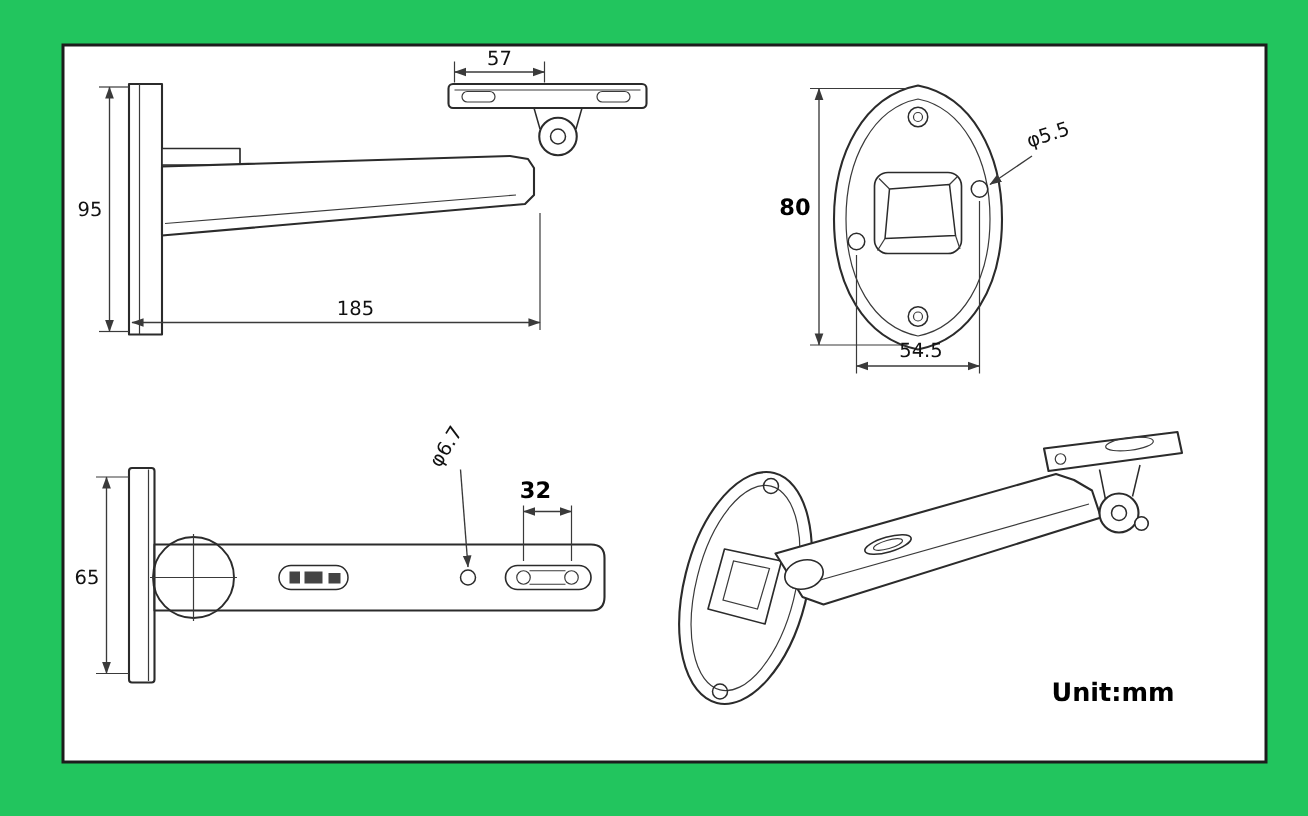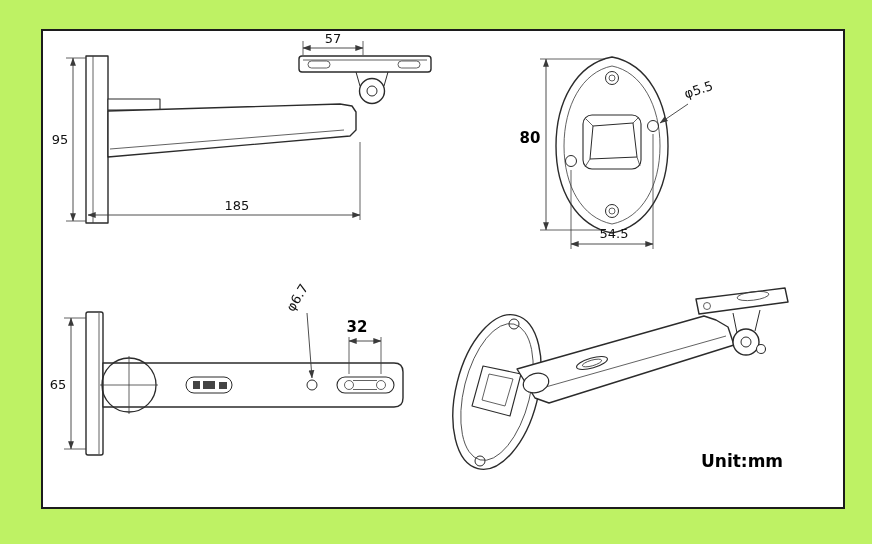--- a/index.html
+++ b/index.html
@@ -1,20 +1,20 @@
 <!DOCTYPE html>
 <html><head>
 <meta charset="utf-8">
 <style>
   html, body { margin: 0; padding: 0; background: #ffffff; }
   .page {
     position: relative;
     width: 872px;
     height: 544px;
-    background: #bef264;
+    background: #22c55e;
     font-family: "DejaVu Sans", sans-serif;
     overflow: hidden;
   }
   svg { position: absolute; inset: 0; }
 
   .outline  { fill: #ffffff; stroke: #2b2b2b; stroke-width: 1.4; stroke-linejoin: round; stroke-linecap: round; }
   .outline-nf { fill: none; stroke: #2b2b2b; stroke-width: 1.3; stroke-linejoin: round; stroke-linecap: round; }
   .mid      { fill: #ffffff; stroke: #2b2b2b; stroke-width: 1.1; stroke-linejoin: round; }
   .mid-nf   { fill: none; stroke: #2b2b2b; stroke-width: 1.0; stroke-linejoin: round; }
   .thin     { fill: none; stroke: #3a3a3a; stroke-width: 0.8; }

